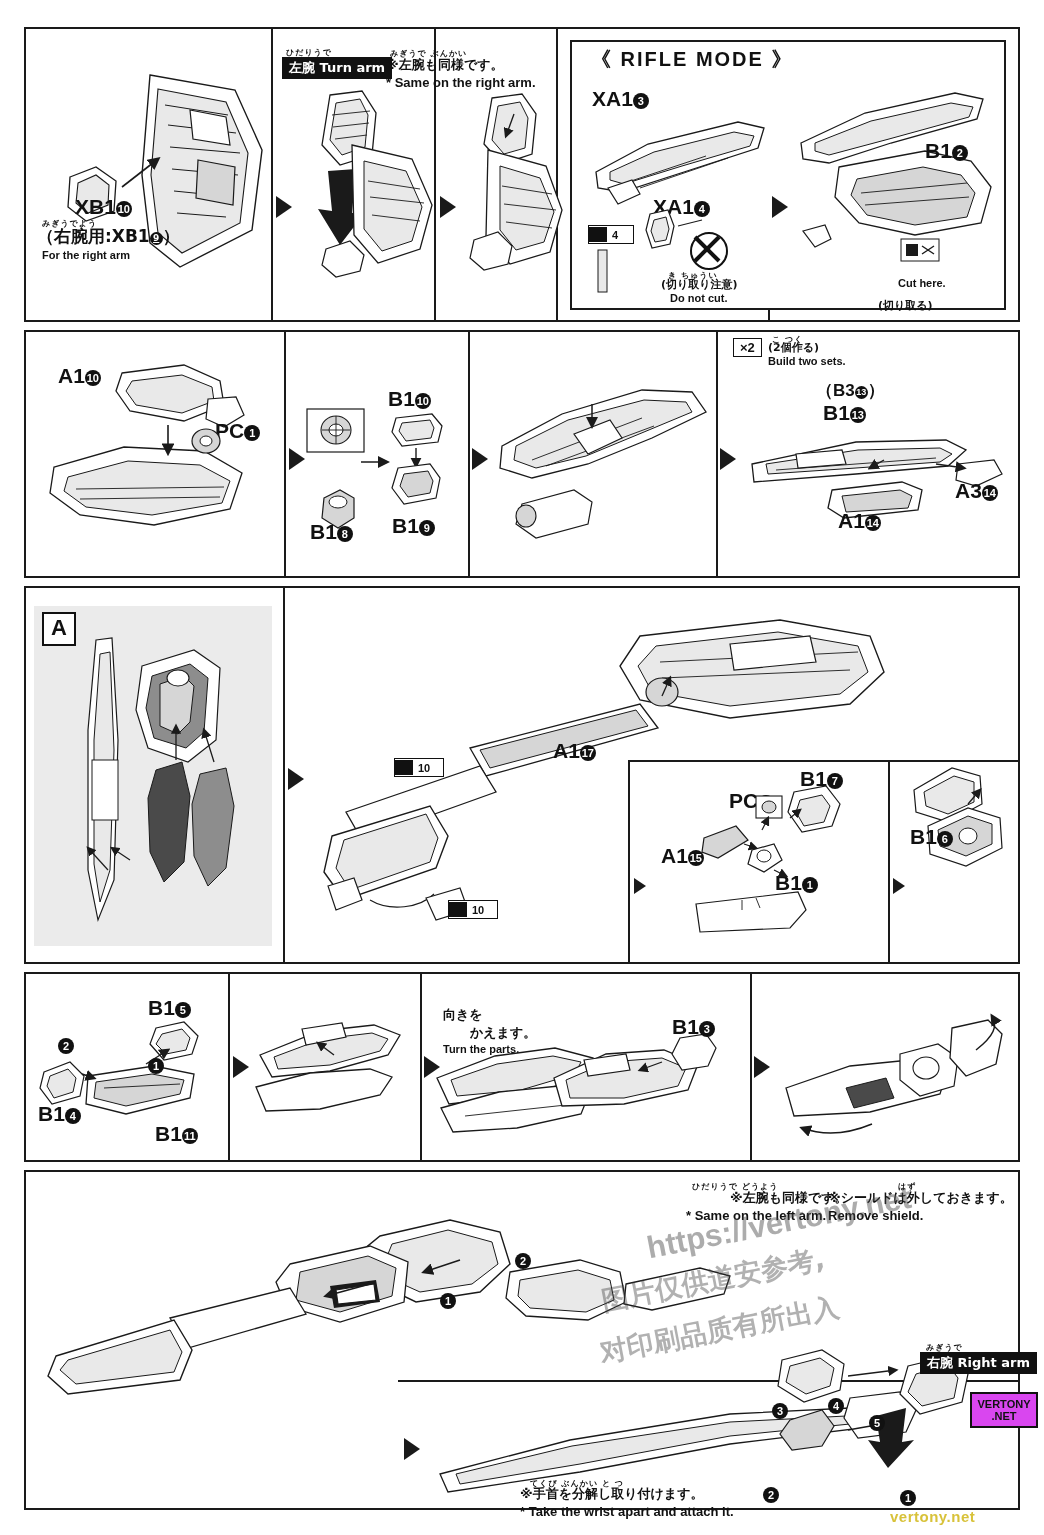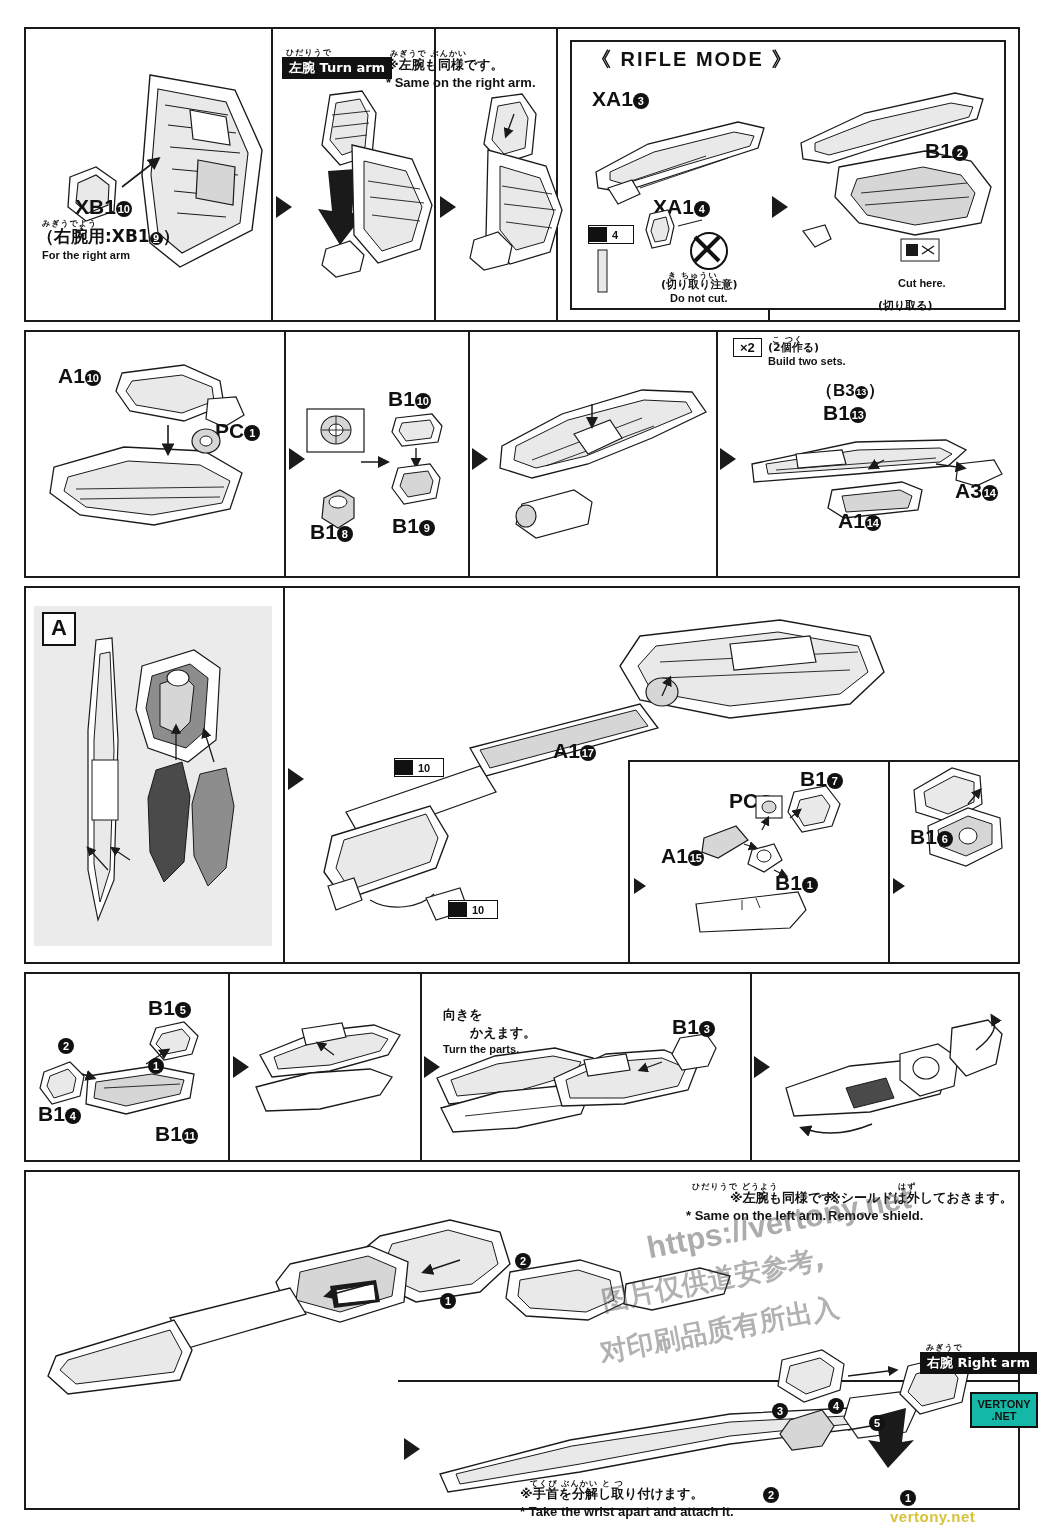--- a/index.html
+++ b/index.html
@@ -39,21 +39,21 @@
   .cutbox .k{width:17px;height:15px;border-right:1px solid #111;background:#111;}
   .cutbox .n{padding:0 5px;font-weight:bold;font-size:11px;}
 
   .nocut{position:absolute;width:34px;height:34px;border:2px solid #111;border-radius:50%;}
   .nocut:before,.nocut:after{content:"";position:absolute;left:-2px;top:13px;width:34px;height:4px;background:#111;}
   .nocut:before{transform:rotate(45deg);}
   .nocut:after{transform:rotate(-45deg);}
 
   .x2box{position:absolute;border:1px solid #111;background:#fff;font-weight:bold;font-size:13px;padding:1px 6px;}
 
-  .vertony-badge{position:absolute;border:2px solid #111;background:#14b8a6;color:#111;font-weight:bold;font-size:11px;text-align:center;line-height:1.1;padding:4px 5px;font-family:"Liberation Sans",sans-serif;}
+  .vertony-badge{position:absolute;border:2px solid #111;background:#d946ef;color:#111;font-weight:bold;font-size:11px;text-align:center;line-height:1.1;padding:4px 5px;font-family:"Liberation Sans",sans-serif;}
   .wm{position:absolute;color:rgba(70,70,70,.45);font-weight:bold;transform:rotate(-11deg);white-space:nowrap;pointer-events:none;}
   .wm2{position:absolute;color:rgba(60,60,60,.4);font-weight:bold;transform:rotate(-11deg);white-space:nowrap;font-family:"DejaVu Sans",sans-serif;}
   .wmbottom{position:absolute;color:#d8c23a;font-weight:bold;font-size:15px;letter-spacing:.5px;}
 
   svg{display:block;}
   .ln{fill:none;stroke:#1a1a1a;}
   .fillw{fill:#ffffff;stroke:#1a1a1a;}
   .fillg{fill:#e9e9e9;stroke:#1a1a1a;}
   .fillgg{fill:#d6d6d6;stroke:#1a1a1a;}
   .filld{fill:#8d8d8d;stroke:#1a1a1a;}

